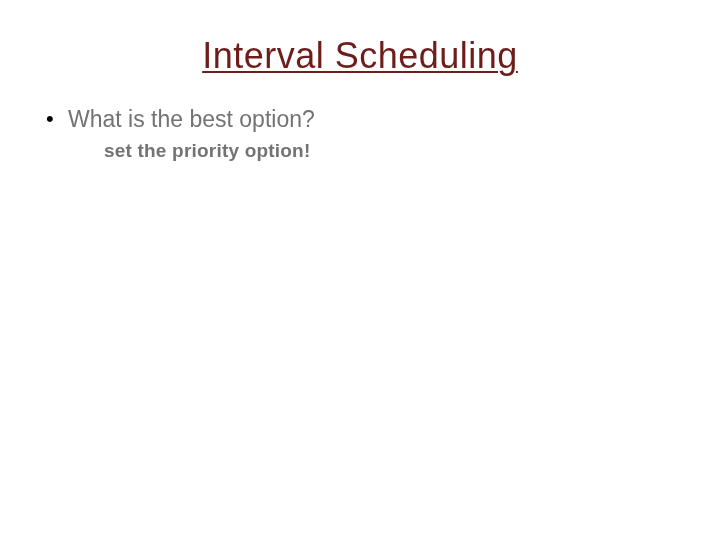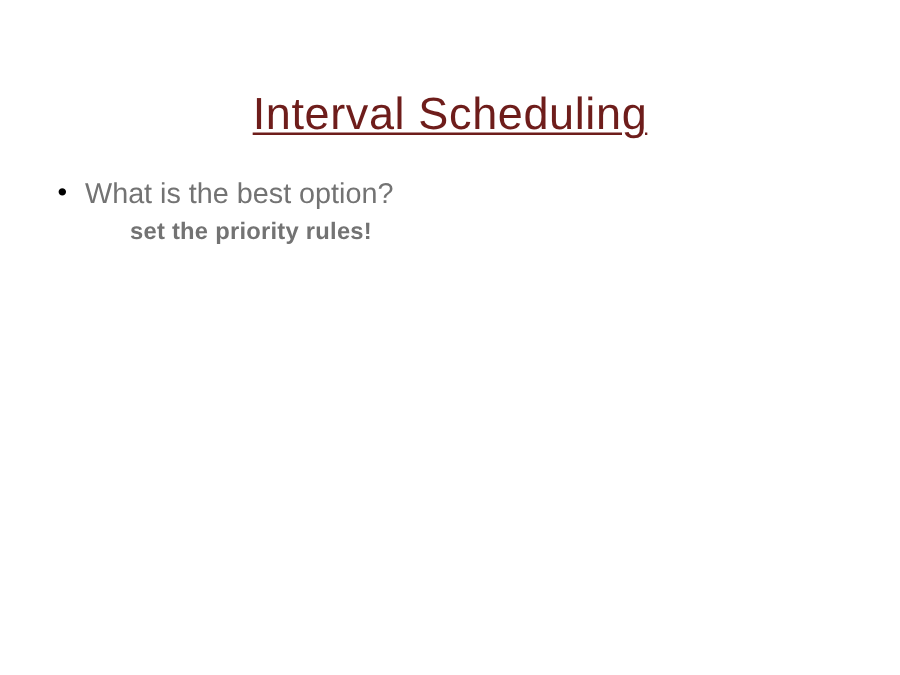--- a/index.html
+++ b/index.html
@@ -10,21 +10,20 @@
     background: #ffffff;
     font-family: "Comic Sans MS", "Comic Sans", cursive, sans-serif;
     color: #000000;
   }
   .slide {
     width: 720px;
     height: 384px;
     position: relative;
     box-sizing: border-box;
     padding-top: 36px;
-    margin-top: 35px;
   }
   .title {
     text-align: center;
     font-size: 36px;
     line-height: 1.1;
     color: #6e1d1b;
     text-decoration: underline;
     text-underline-offset: 3px;
     text-decoration-thickness: 2px;
     letter-spacing: 0.5px;
@@ -66,17 +65,17 @@
 </style>
 </head>
 <body>
 
 <div class="slide">
   <div class="title">Interval Scheduling</div>
   <div class="body">
     <ul class="lvl1">
       <li>
         <span>What is the best option?</span>
-        <div class="lvl2">set the priority rules!</div>
+        <div class="lvl2">set the priority option!</div>
       </li>
     </ul>
   </div>
 </div>
 
 </body></html>

